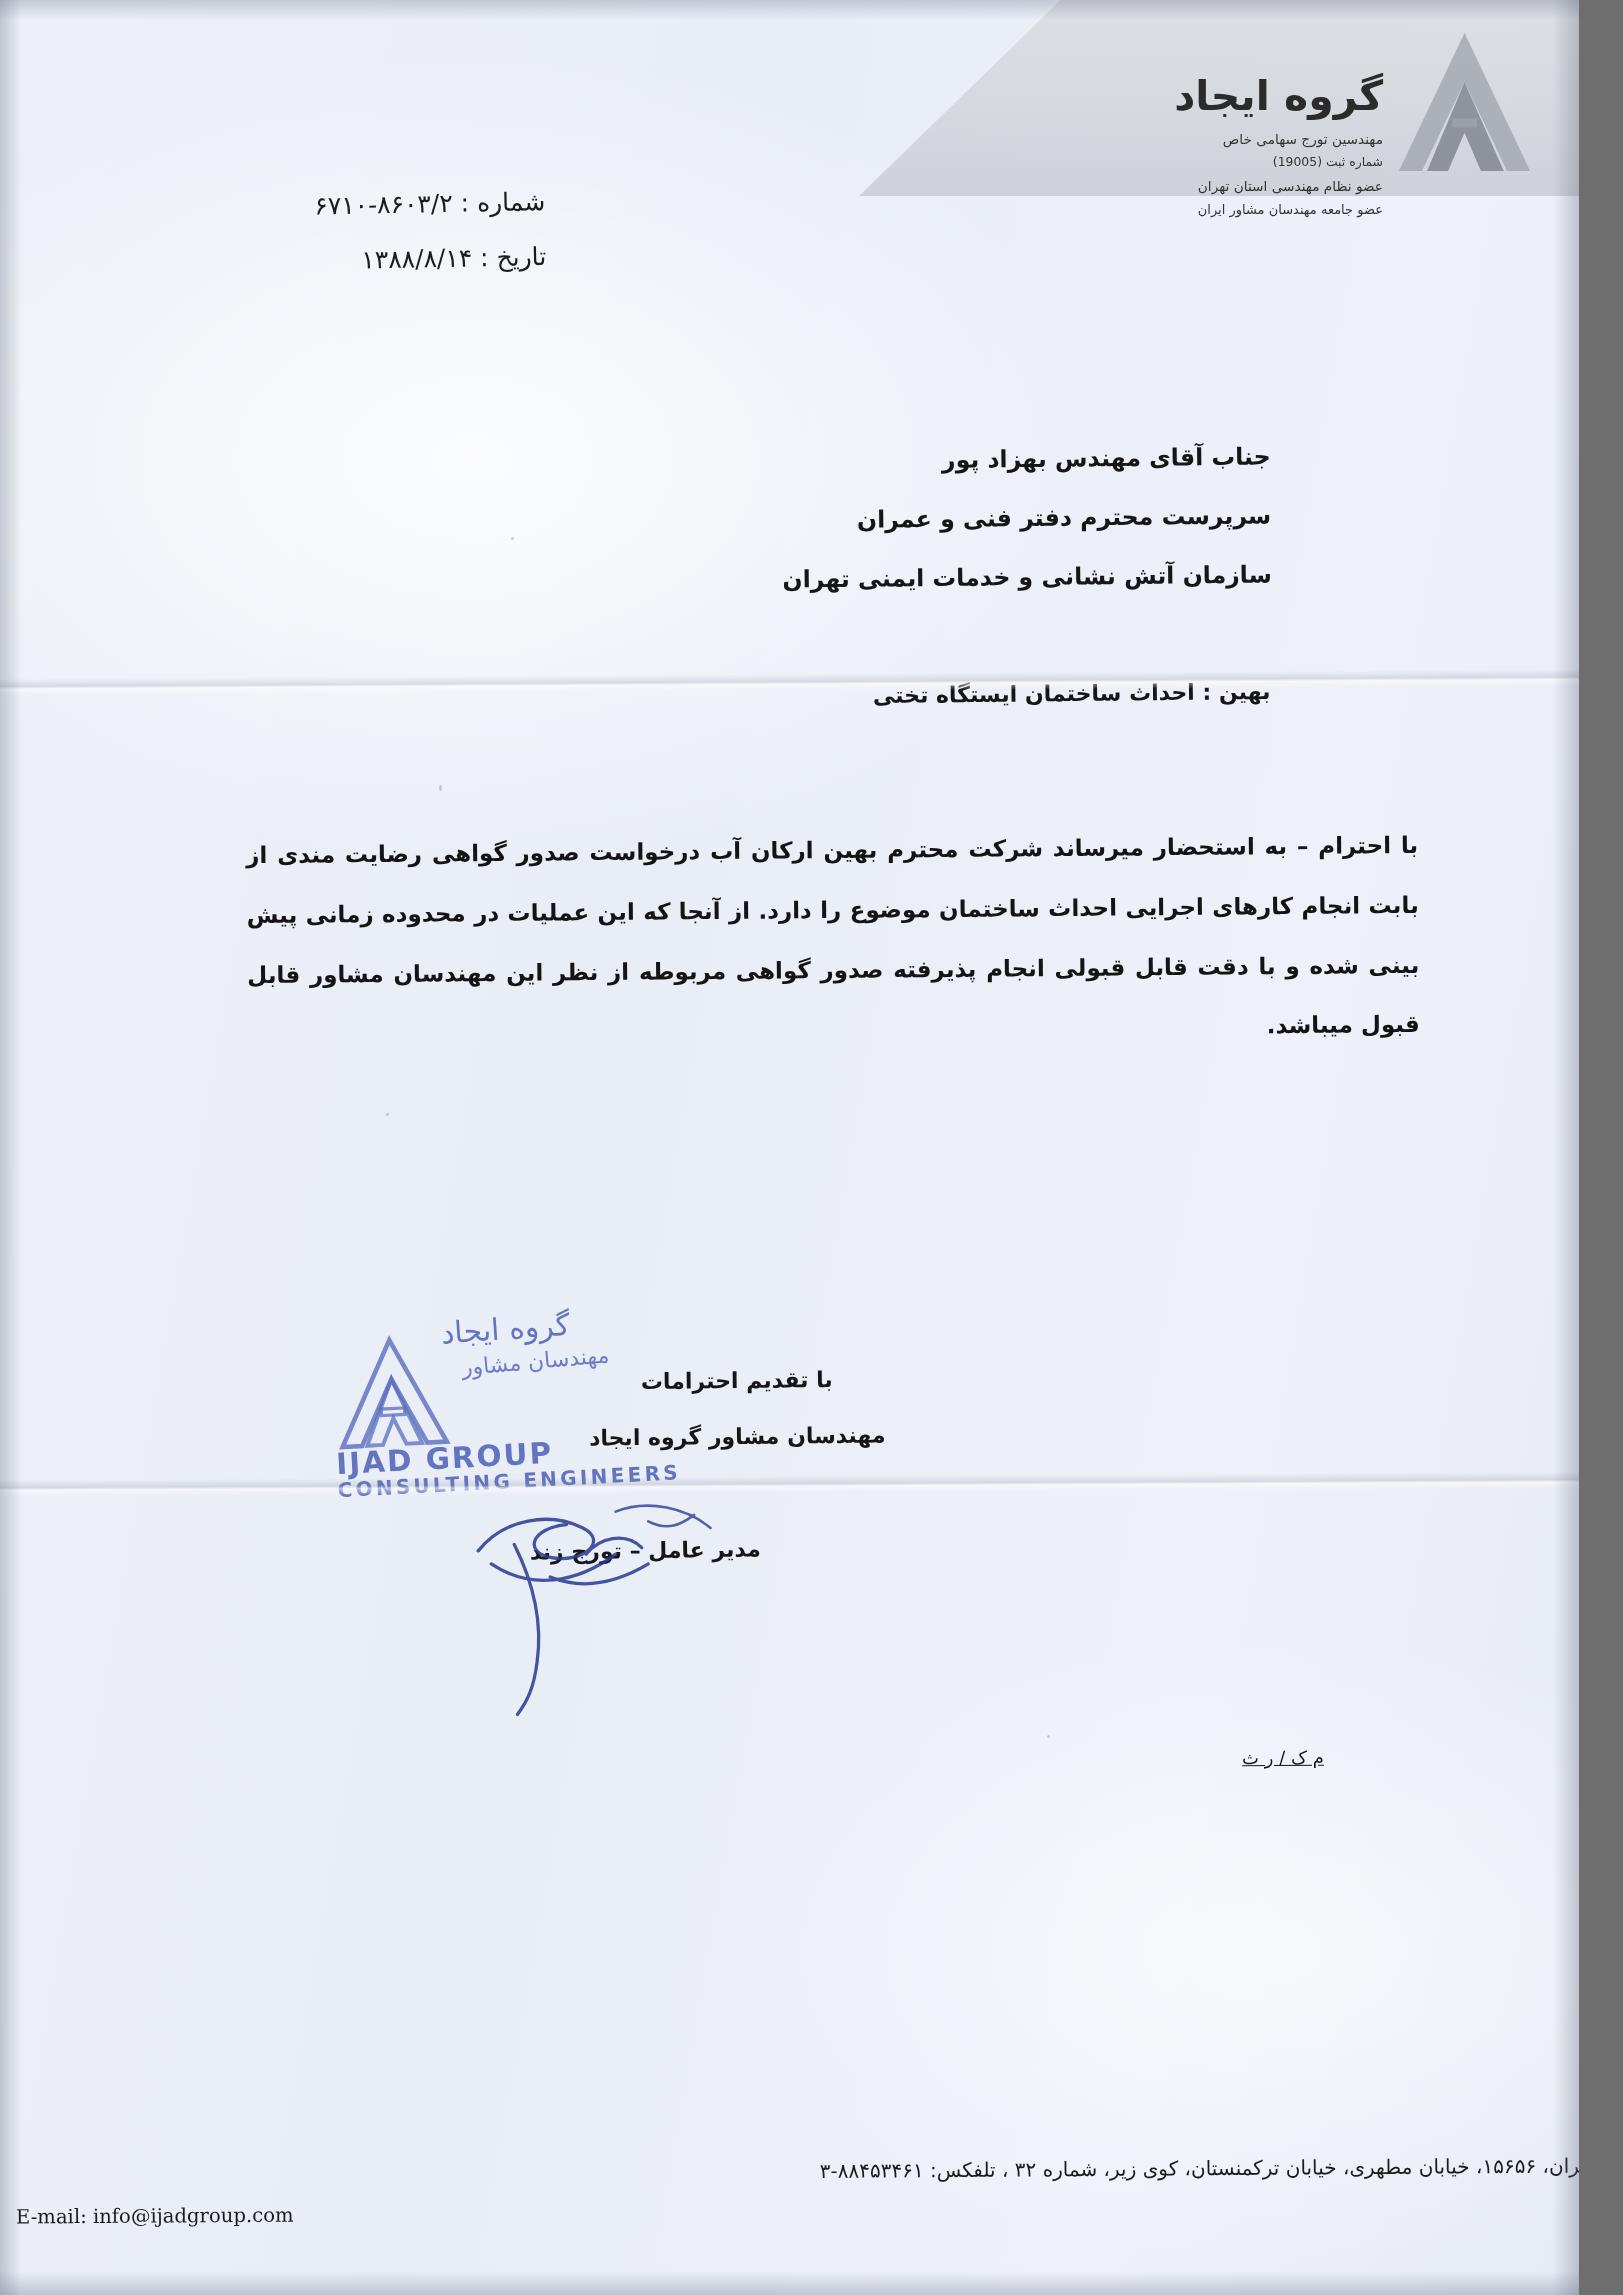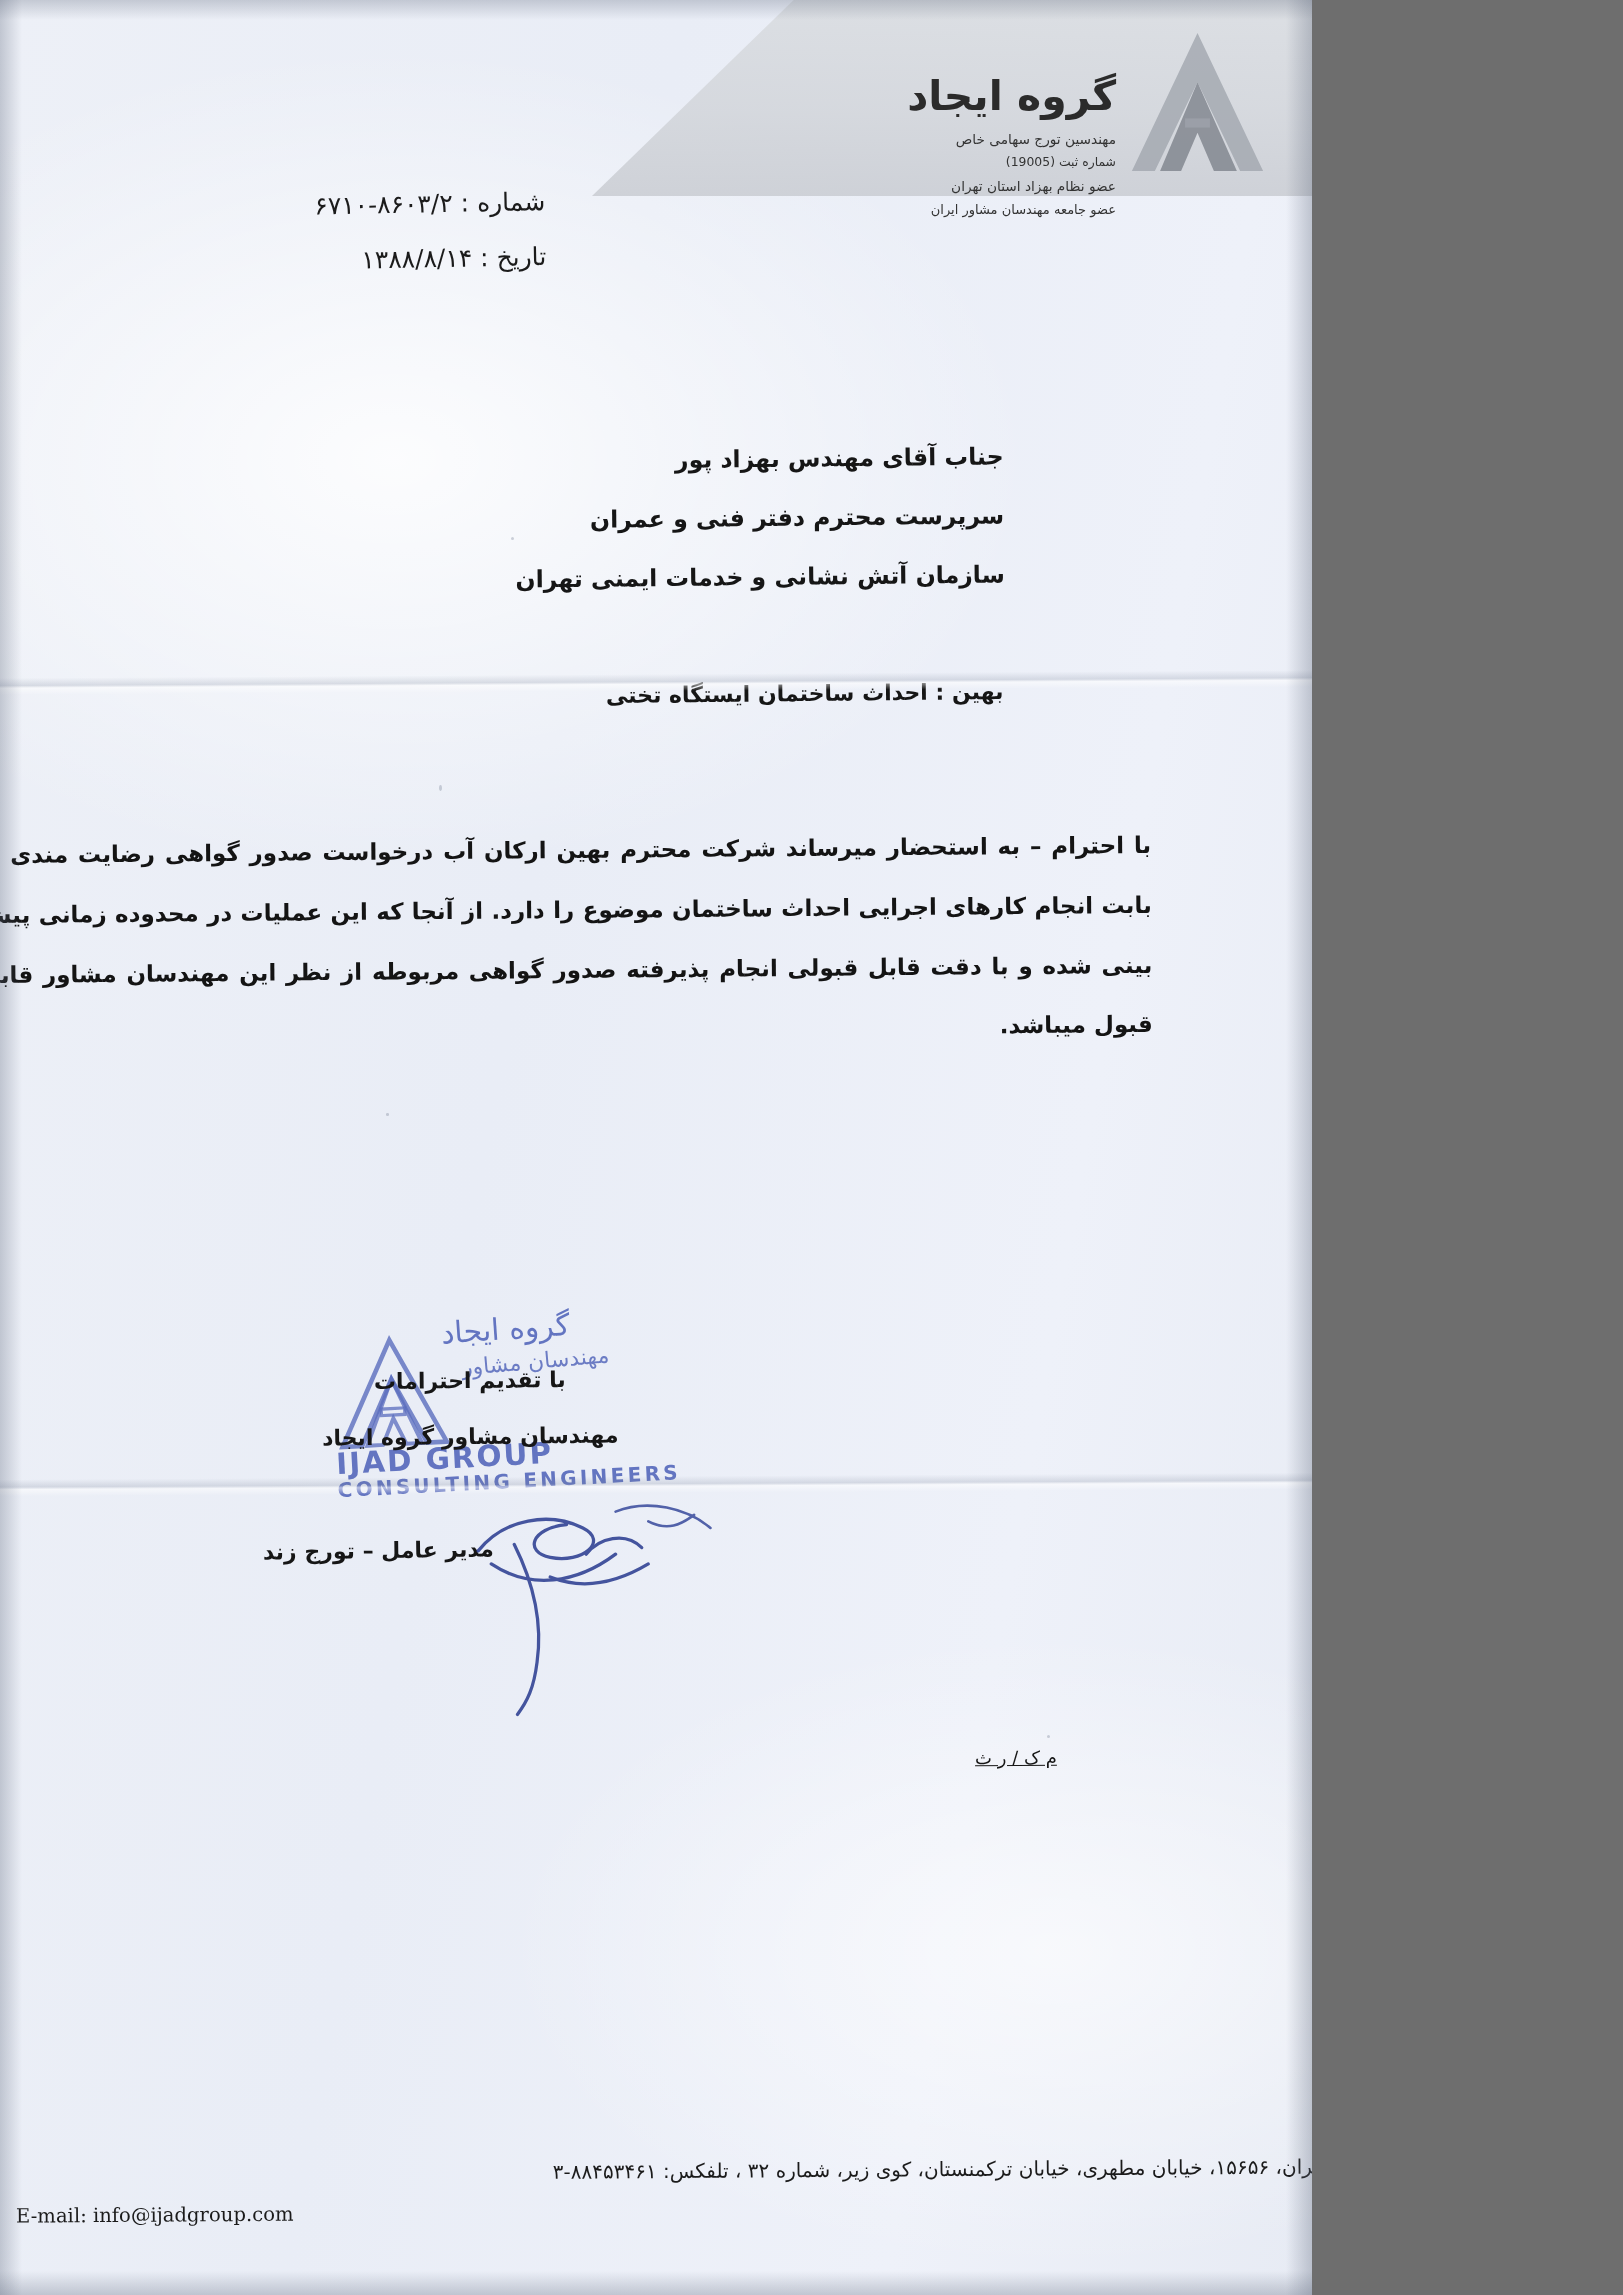--- a/index.html
+++ b/index.html
@@ -2,21 +2,21 @@
 <html style="font-size:10.5px"><head>
 <meta charset="utf-8">
 <style>
   html, body {
     margin: 0;
     padding: 0;
     background: #6e6e6e;
   }
   .page {
     position: relative;
-    width: 1312px;
+    width: 1579px;
     height: 2295px;
     background: #fdba74;
     overflow: hidden;
     font-family: "DejaVu Sans", sans-serif;
   }
   
   .paper-tint {
     position: absolute;
     inset: 0;
     background:
@@ -328,21 +328,21 @@
     <div class="lh-logo-mark">
       <svg viewBox="0 0 230 250" xmlns="http://www.w3.org/2000/svg">
         <polygon points="115,20 215,230 180,230 115,95 50,230 15,230" fill="#9ea3ab" opacity="0.75"></polygon>
         <polygon points="115,95 175,230 140,230 115,172 90,230 58,230" fill="#7d828b" opacity="0.8"></polygon>
         <rect x="96" y="150" width="38" height="14" fill="#9ea3ab" opacity="0.8"></rect>
       </svg>
     </div>
     <div class="lh-title">گروه ایجاد</div>
     <div class="lh-sub lh-sub1">مهندسین تورج سهامی خاص</div>
     <div class="lh-sub lh-sub2">شماره ثبت (19005)</div>
-    <div class="lh-sub lh-sub3">عضو نظام بهزاد استان تهران</div>
+    <div class="lh-sub lh-sub3">عضو نظام مهندسی استان تهران</div>
     <div class="lh-sub lh-sub4">عضو جامعه مهندسان مشاور ایران</div>
   </div>
 
   <div class="ref-block">
     <div class="ref-line">
       <span>شماره :</span>
       <span>۸۶۰۳/۲-۶۷۱۰</span>
     </div>
     <div class="ref-line">
       <span>تاریخ :</span>

